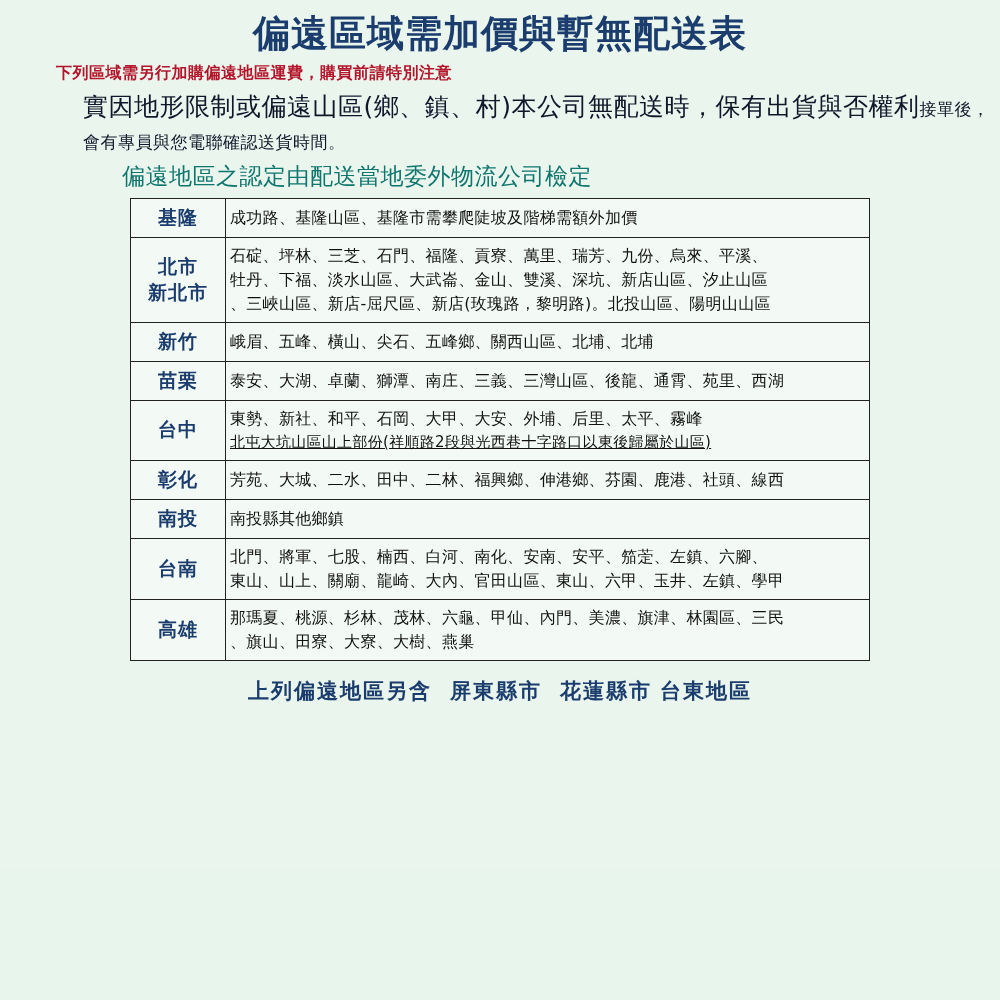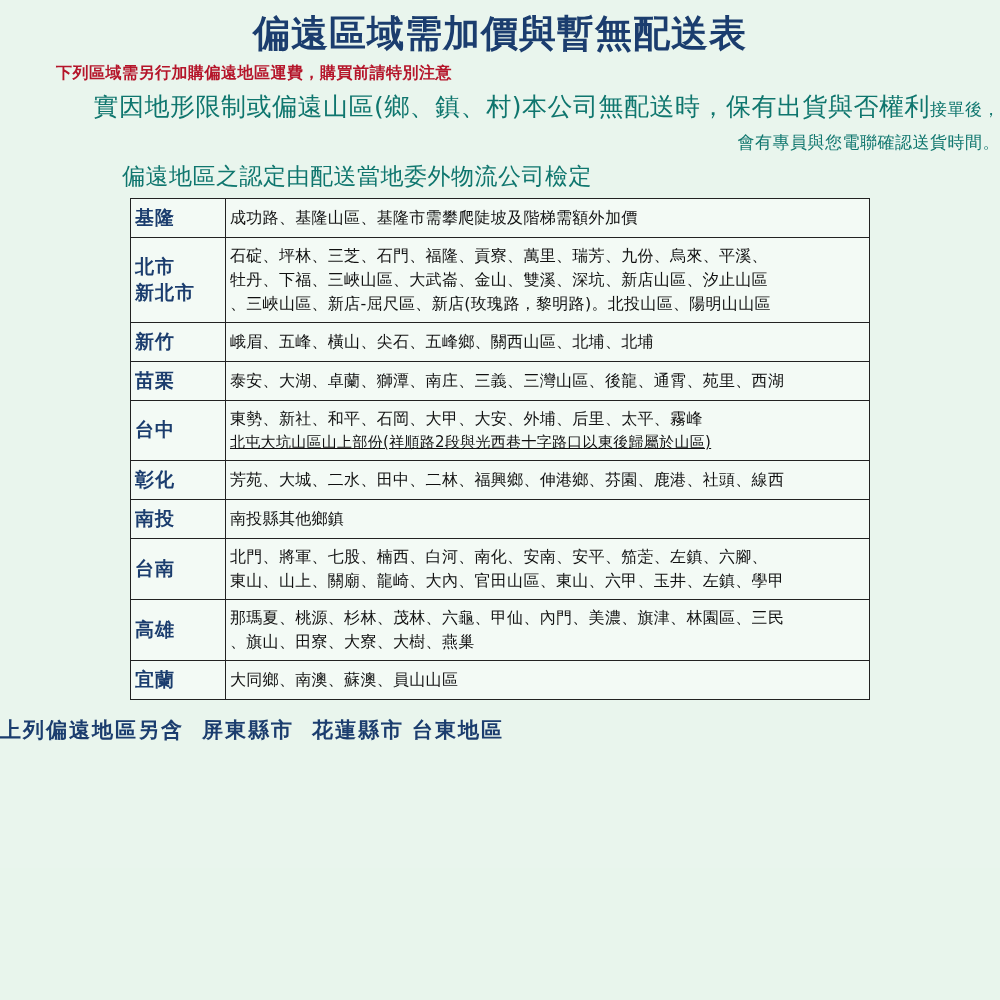--- a/index.html
+++ b/index.html
@@ -33,26 +33,25 @@
   .subtitle {
     font-size: 16px;
     font-weight: bold;
     color: #b5152a;
     padding-left: 56px;
     padding-top: 8px;
     letter-spacing: 0.5px;
   }
   .para {
     font-size: 25px;
-    color: #0f766e;
+    color: #0f172a;
     padding-left: 83px;
     padding-top: 6px;
     line-height: 1.35;
     letter-spacing: 0.5px;
-    text-align: right;
   }
   .para .small {
     font-size: 17px;
   }
   .note {
     font-size: 23px;
     color: #0f766e;
     padding-left: 122px;
     padding-top: 4px;
     letter-spacing: 0.5px;
@@ -67,38 +66,39 @@
     table-layout: fixed;
   }
   table.regions td {
     border: 1px solid #222;
     vertical-align: middle;
     padding: 6px 4px;
     background: #f3faf5;
   }
   td.region-name {
     width: 86px;
+    text-align: center;
     font-size: 19px;
     font-weight: bold;
     color: #1b3d6e;
     letter-spacing: 1px;
     padding: 4px 2px;
   }
   td.region-areas {
     font-size: 16px;
     color: #111;
     line-height: 1.5;
     padding-left: 12px;
     letter-spacing: 0.3px;
   }
   .line2 {
     display: block;
   }
   .footer {
-    text-align: left;
+    text-align: center;
     font-size: 21px;
     font-weight: bold;
     color: #1b3d6e;
     padding-top: 16px;
     letter-spacing: 2px;
   }
   .footer .gap {
     display: inline-block;
     width: 18px;
   }
@@ -127,21 +127,21 @@
             <span class="line2">成功路、基隆山區、基隆市需攀爬陡坡及階梯需額外加價</span>
           </td>
         </tr>
         <tr>
           <td class="region-name">
             <span class="line2">北市</span>
             <span class="line2">新北市</span>
           </td>
           <td class="region-areas">
             <span class="line2">石碇、坪林、三芝、石門、福隆、貢寮、萬里、瑞芳、九份、烏來、平溪、</span>
-            <span class="line2">牡丹、下福、三峽山區、大武崙、金山、雙溪、深坑、新店山區、汐止山區</span>
+            <span class="line2">牡丹、下福、淡水山區、大武崙、金山、雙溪、深坑、新店山區、汐止山區</span>
             <span class="line2">、三峽山區、新店-屈尺區、新店(玫瑰路，黎明路)。北投山區、陽明山山區</span>
           </td>
         </tr>
         <tr>
           <td class="region-name">新竹</td>
           <td class="region-areas">
             <span class="line2">峨眉、五峰、橫山、尖石、五峰鄉、關西山區、北埔、北埔</span>
           </td>
         </tr>
         <tr>
@@ -176,26 +176,20 @@
             <span class="line2">東山、山上、關廟、龍崎、大內、官田山區、東山、六甲、玉井、左鎮、學甲</span>
           </td>
         </tr>
         <tr>
           <td class="region-name">高雄</td>
           <td class="region-areas">
             <span class="line2">那瑪夏、桃源、杉林、茂林、六龜、甲仙、內門、美濃、旗津、林園區、三民</span>
             <span class="line2">、旗山、田寮、大寮、大樹、燕巢</span>
           </td>
         </tr>
-        <tr>
-          <td class="region-name">宜蘭</td>
-          <td class="region-areas">
-            <span class="line2">大同鄉、南澳、蘇澳、員山山區</span>
-          </td>
-        </tr>
       </tbody>
     </table>
   </div>
 
   <div class="footer">
     <span>上列偏遠地區另含</span><span class="gap"></span><span>屏東縣市</span><span class="gap"></span><span>花蓮縣市</span><span class="gap" style="width:8px;"></span><span>台東地區</span>
   </div>
 
 </div>
 

